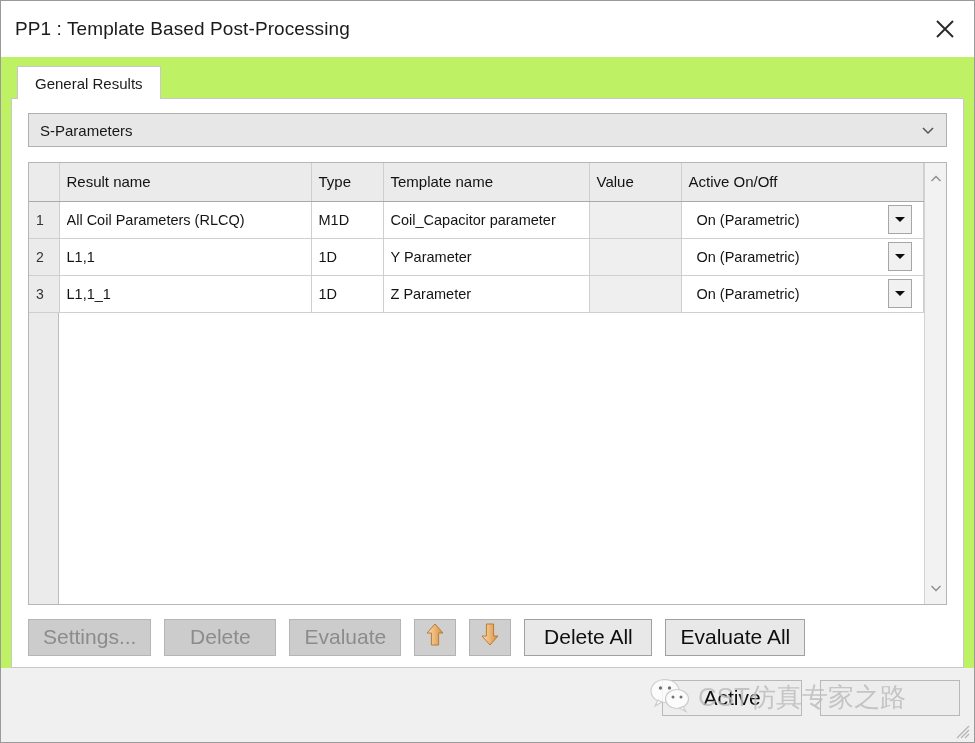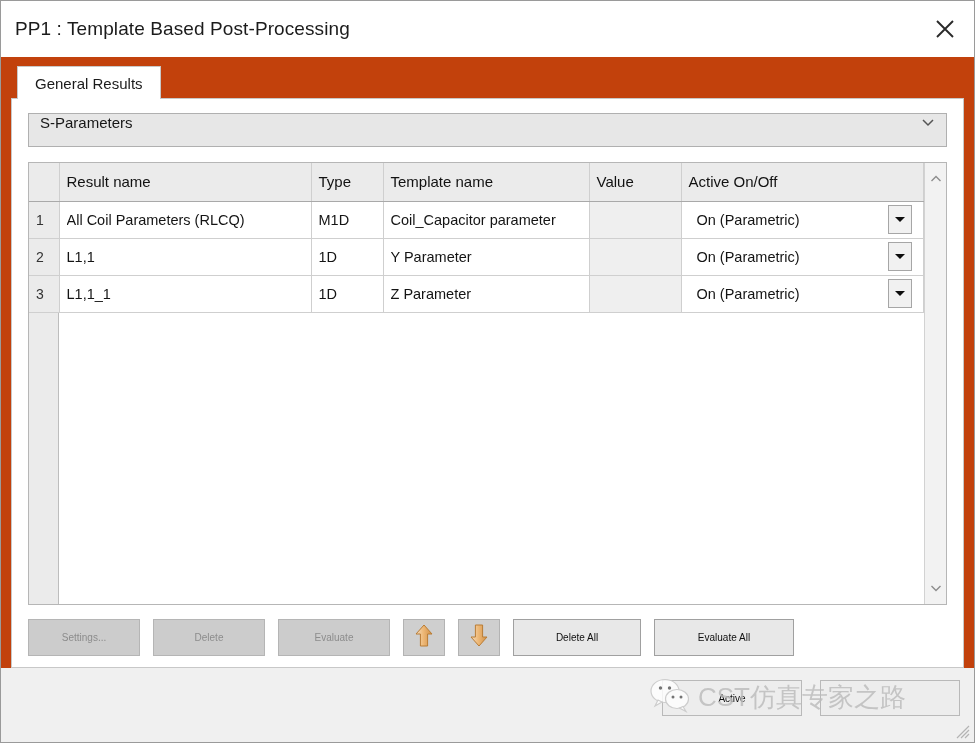--- a/index.html
+++ b/index.html
@@ -41,21 +41,21 @@
     right: 0; top: 0;
     width: 58px; height: 56px;
     display: flex; align-items: center; justify-content: center;
     cursor: pointer;
   }
   .close-x svg { display: block; }
 
   
   .body-area {
     flex: 1 1 auto;
-    background: #c2410c;
+    background: #bef264;
     padding: 8px 10px 0 10px;
     display: flex;
     flex-direction: column;
     min-height: 0;
   }
 
   .tabstrip {
     height: 33px;
     flex: 0 0 33px;
     display: flex;
@@ -89,21 +89,21 @@
     z-index: 1;
   }
 
   
   .combo {
     height: 34px;
     flex: 0 0 34px;
     background: #e7e7e7;
     border: 1px solid #b0b0b0;
     display: flex;
-    align-items: flex-start;
+    align-items: center;
     padding: 0 10px 0 11px;
     font-size: 15px;
     color: #171717;
     margin-bottom: 9px;
     cursor: pointer;
     position: relative;
   }
   .combo .combo-label { flex: 1 1 auto; white-space: nowrap; overflow: hidden; }
   .combo .chev { flex: 0 0 auto; display:flex; align-items:center; }
 
@@ -221,21 +221,21 @@
     align-items: center;
     gap: 13px;
     padding-top: 2px;
   }
   .btn {
     height: 37px;
     min-width: 112px;
     padding: 0 14px;
     border: 1px solid #a0a0a0;
     background: #e8e8e8;
-    font-size: 10px;
+    font-size: 21px;
     color: #0f0f0f;
     font-family: "Liberation Sans", sans-serif;
     cursor: pointer;
     display: flex; align-items: center; justify-content: center;
   }
   .btn.disabled {
     background: #cccccc;
     border-color: #b5b5b5;
     color: #8c8c8c;
     cursor: default;

